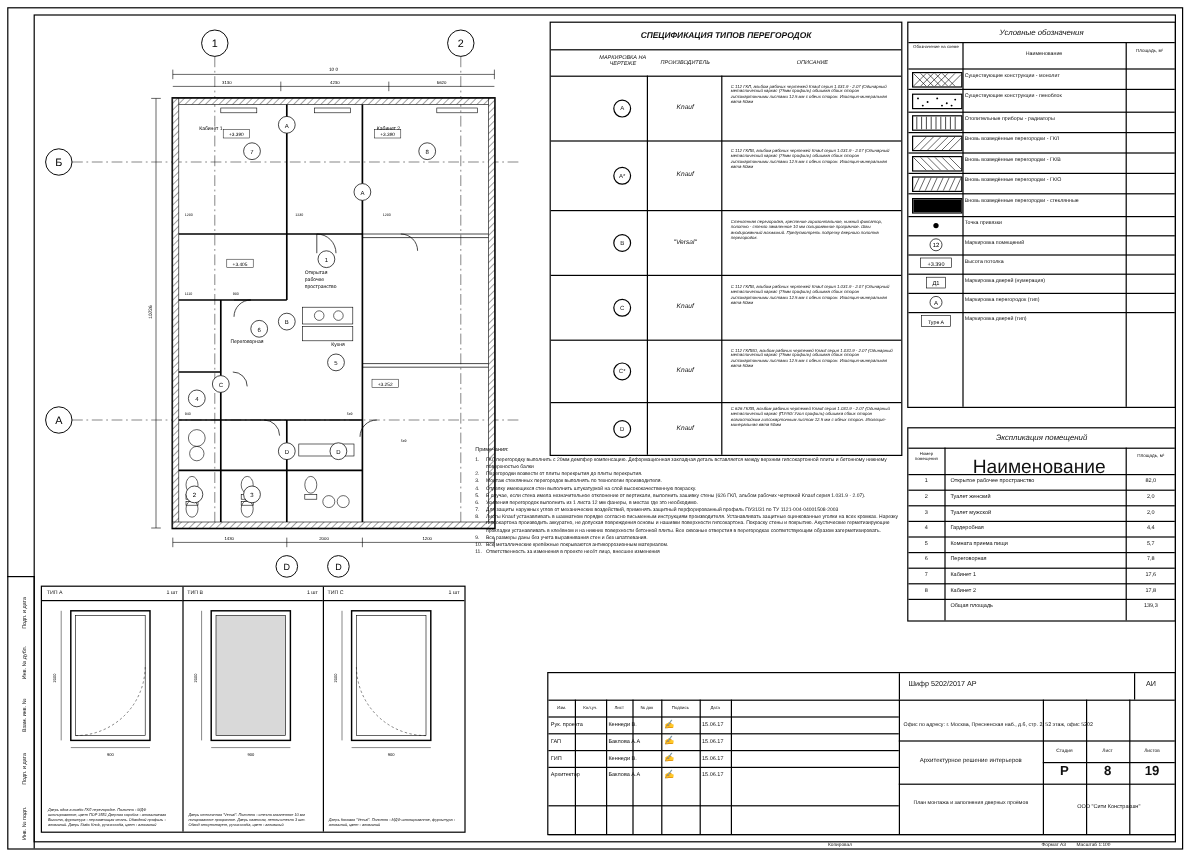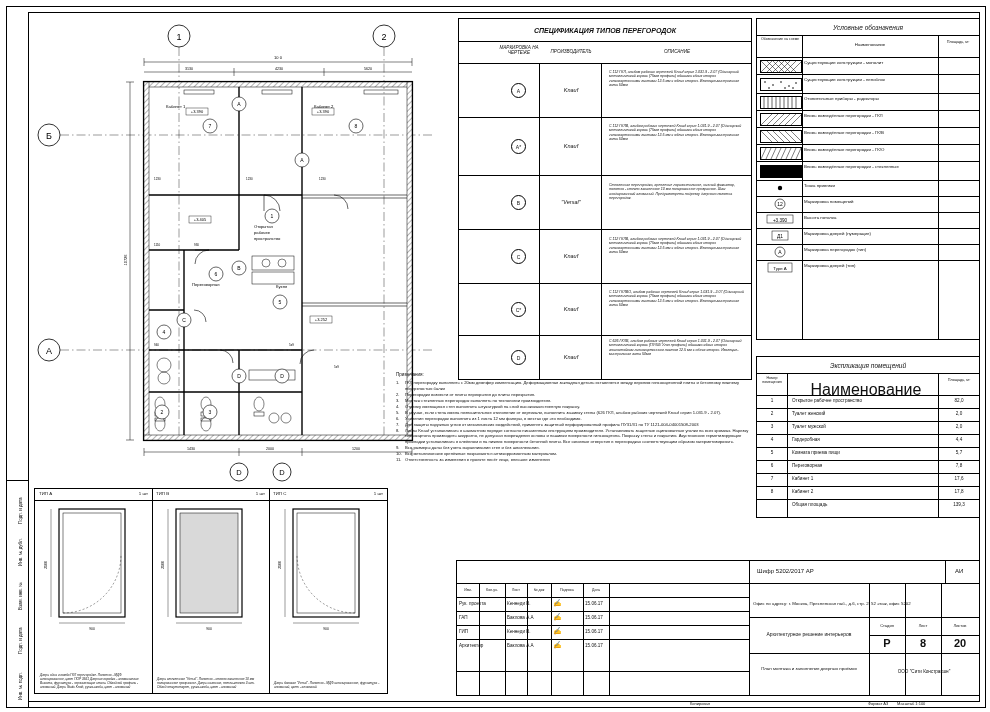--- a/index.html
+++ b/index.html
@@ -617,20 +617,20 @@
 
     <div class="tb-t" style="left:296px;top:40px;width:222px;font-size:4.4px;line-height:1.25;">Офис по адресу: г. Москва, Пресненская наб., д.6, стр. 2, 52 этаж, офис 5202</div>
     <div class="tb-t c" style="left:296px;top:70px;width:112px;font-size:5px;">Архитектурное решение интерьеров</div>
     <div class="tb-t c" style="left:296px;top:105px;width:112px;font-size:4.4px;line-height:1.2;">План монтажа и заполнения дверных проёмов</div>
 
     <div class="tb-t c" style="left:412px;top:62px;width:36px;font-size:4px;">Стадия</div>
     <div class="tb-t c" style="left:448px;top:62px;width:36px;font-size:4px;">Лист</div>
     <div class="tb-t c" style="left:484px;top:62px;width:38px;font-size:4px;">Листов</div>
     <div class="tb-t c big" style="left:412px;top:76px;width:36px;">Р</div>
     <div class="tb-t c big" style="left:448px;top:76px;width:36px;">8</div>
-    <div class="tb-t c big" style="left:484px;top:76px;width:38px;">20</div>
+    <div class="tb-t c big" style="left:484px;top:76px;width:38px;">19</div>
     <div class="tb-t c" style="left:412px;top:108px;width:110px;font-size:4.6px;">ООО "Сити Констракшн"</div>
   </div>
 
   <div class="lbl" style="left:690px;top:702px;font-size:4px;">Копировал</div>
   <div class="lbl" style="left:868px;top:702px;font-size:4px;">Формат А3        Масштаб 1:100</div>
 
 </div>
 
 </body></html>

